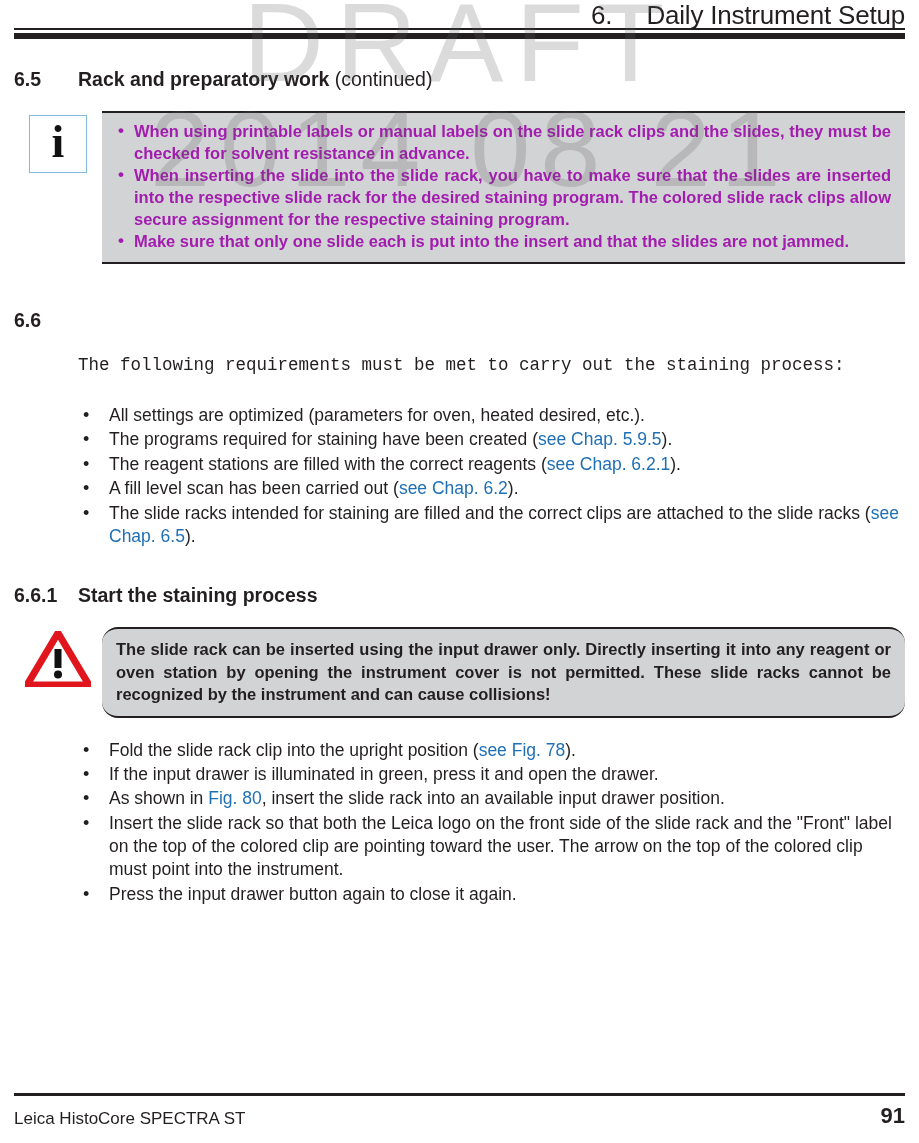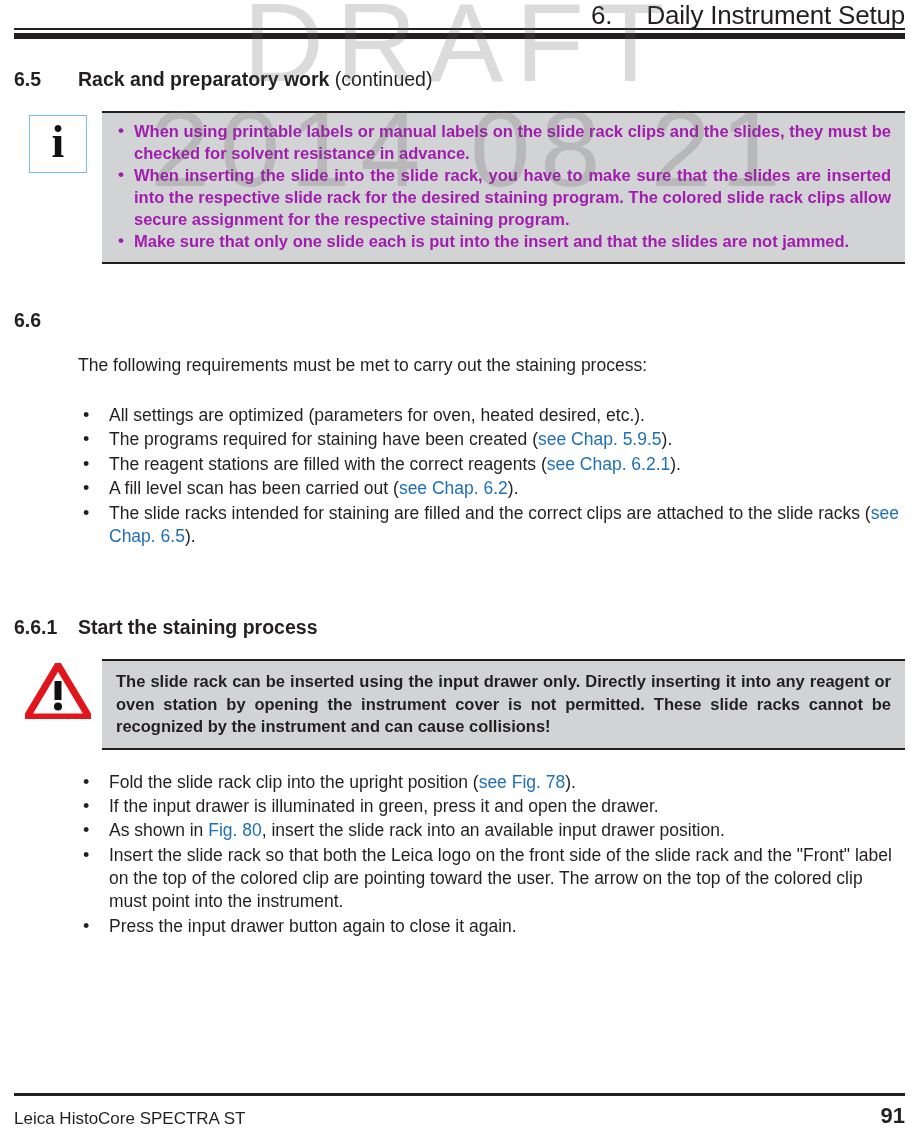--- a/index.html
+++ b/index.html
@@ -101,30 +101,31 @@
   .sec-num {
     width: 64px;
     flex: 0 0 64px;
   }
   .sec-title-reg {
     font-weight: normal;
   }
 
   #sec-65 { margin-top: 22px; }
   #sec-66 { margin-top: 45px; }
-  #sec-661 { margin-top: 68px; }
+  #sec-661 { margin-top: 36px; }
   #sec-661 .sec-num { width: 64px; flex: 0 0 64px; }
 
   
   .body-para {
     margin-left: 64px;
     margin-top: 22px;
     font-size: 17.5px;
     line-height: 1.34;
     color: #231f20;
+    font-family: Liberation Mono, monospace;
   }
 
   
   .callout {
     display: flex;
     align-items: flex-start;
     margin-top: 20px;
   }
   .callout-icon {
     flex: 0 0 88px;
@@ -136,20 +137,21 @@
   .callout-body {
     flex: 1 1 auto;
     background: #d2d3d4;
     border-top: 2px solid #231f20;
     border-bottom: 2px solid #231f20;
     padding: 8px 14px 9px 14px;
     box-sizing: border-box;
   }
   .callout-body.warn {
     padding: 9px 14px 10px 14px;
+    border-radius: 16px;
   }
 
   .info-icon-box {
     width: 58px;
     height: 58px;
     border: 1.5px solid #7fb8e0;
     background: #ffffff;
     display: flex;
     align-items: center;
     justify-content: center;

